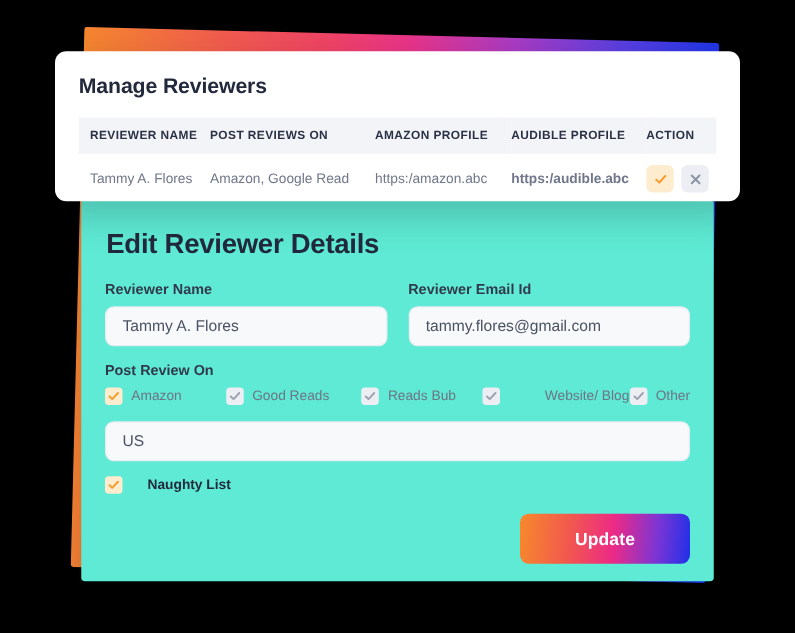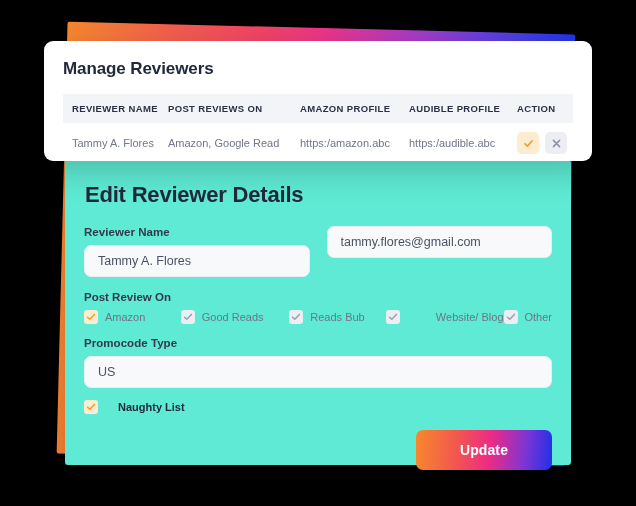--- a/index.html
+++ b/index.html
@@ -188,21 +188,21 @@
     color: #70778a;
     padding: 9px 0;
     white-space: nowrap;
     overflow: hidden;
   }
   table.reviewers td:first-child { padding-left: 9px; }
 
   .col-name    { width: 105px; }
   .col-post    { width: 132px; }
   .col-amazon  { width: 109px; }
-  .col-audible { width: 108px; }
+  .col-audible { width: 108px; font-weight: bold; }
   .col-action  { width: 56px; }
 
   .action-cell { display: flex; gap: 6px; align-items: center; }
   .act-btn {
     width: 22px;
     height: 22px;
     border-radius: 5px;
     border: none;
     display: flex;
     align-items: center;
@@ -225,20 +225,21 @@
     <div class="edit-title">Edit Reviewer Details</div>
 
     <div class="field-row">
 
       <div class="field">
         <div class="field-label">Reviewer Name</div>
         <input class="field-input" type="text" value="Tammy A. Flores" style="">
       </div>
 
       <div class="field">
+        <div class="field-label">Reviewer Email Id</div>
         <input class="field-input" type="text" value="tammy.flores@gmail.com" style="">
       </div>
 
     </div>
 
     <div>
       <div class="section-label">Post Review On</div>
 
       <div class="checkbox-row">
 
@@ -284,21 +285,20 @@
                 <path d="M1.6 5.2 L3.8 7.3 L8.4 2.4" stroke="#9aa1b1" stroke-width="1.5" fill="none" stroke-linecap="round" stroke-linejoin="round"></path>
               </svg>
           </span>
           <span class="cb-label">Other</span>
         </label>
 
       </div>
     </div>
 
     <div class="field-full">
-      <div class="field-label">Promocode Type</div>
       <input class="field-input" type="text" value="US" style="">
     </div>
 
     <label class="naughty-row">
       <span class="cb-box on">
         <svg width="10" height="10" viewBox="0 0 10 10">
             <path d="M1.6 5.2 L3.8 7.3 L8.4 2.4" stroke="#f79a2b" stroke-width="1.5" fill="none" stroke-linecap="round" stroke-linejoin="round"></path>
           </svg>
       </span>
       <span class="cb-label strong">Naughty List</span>

